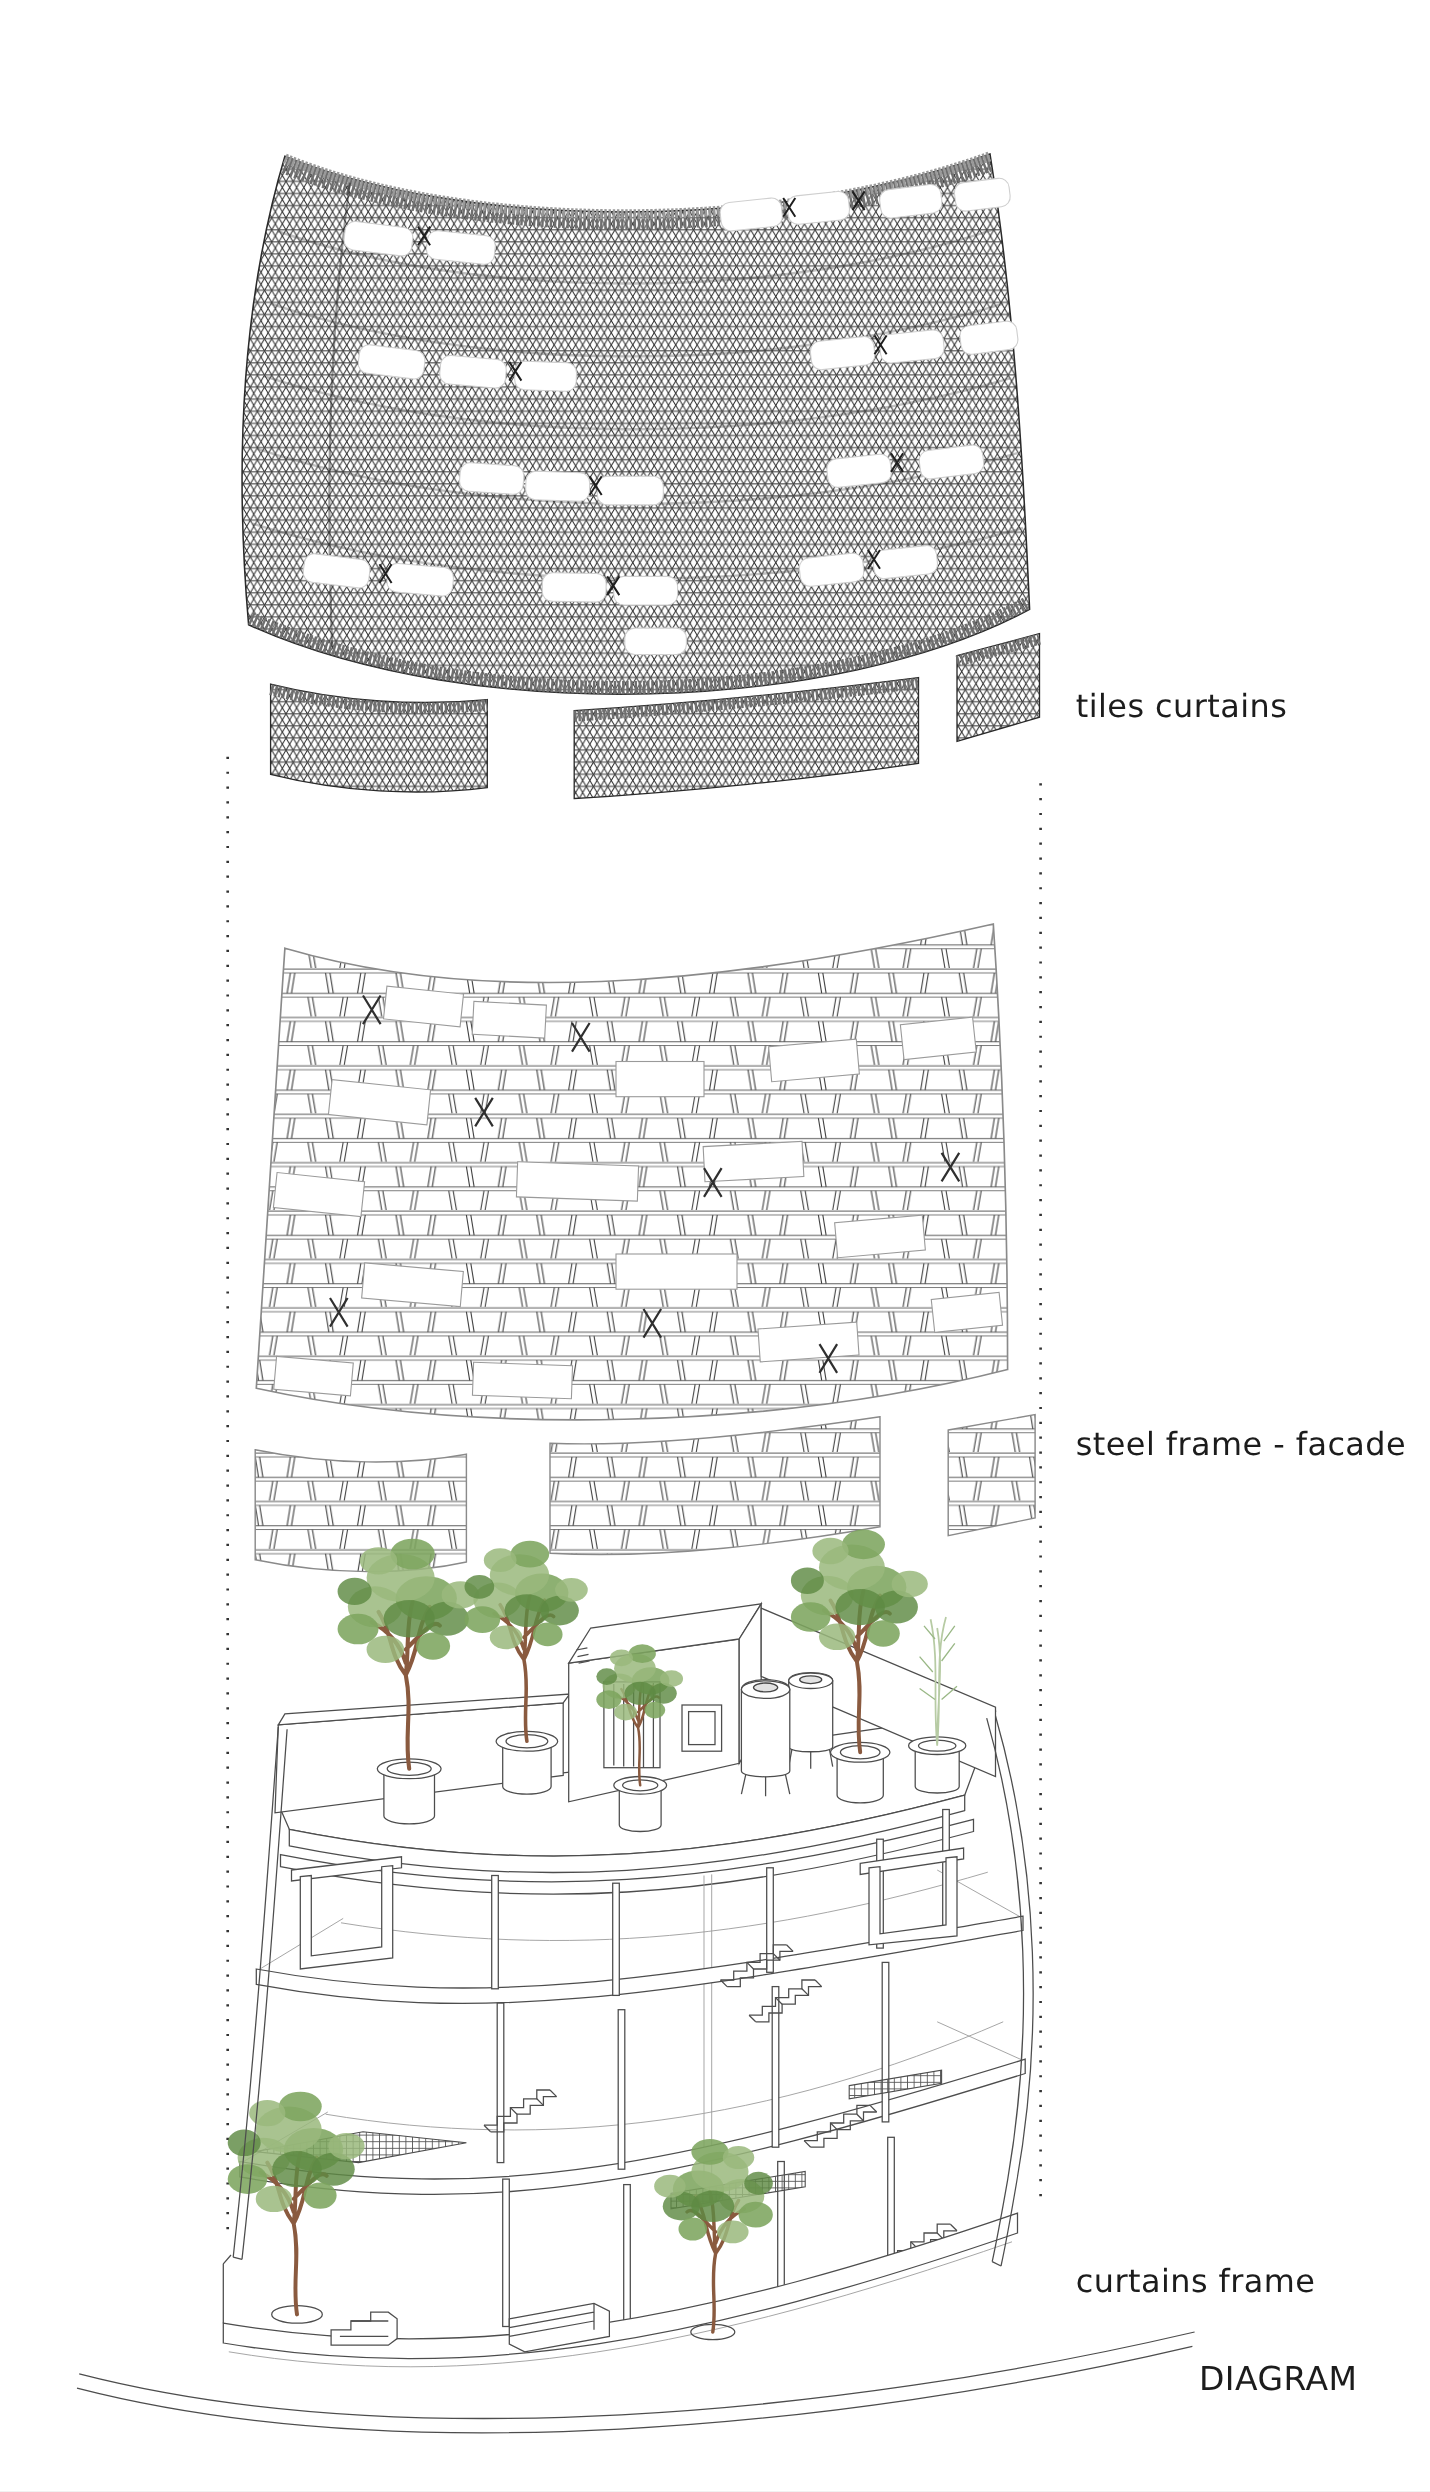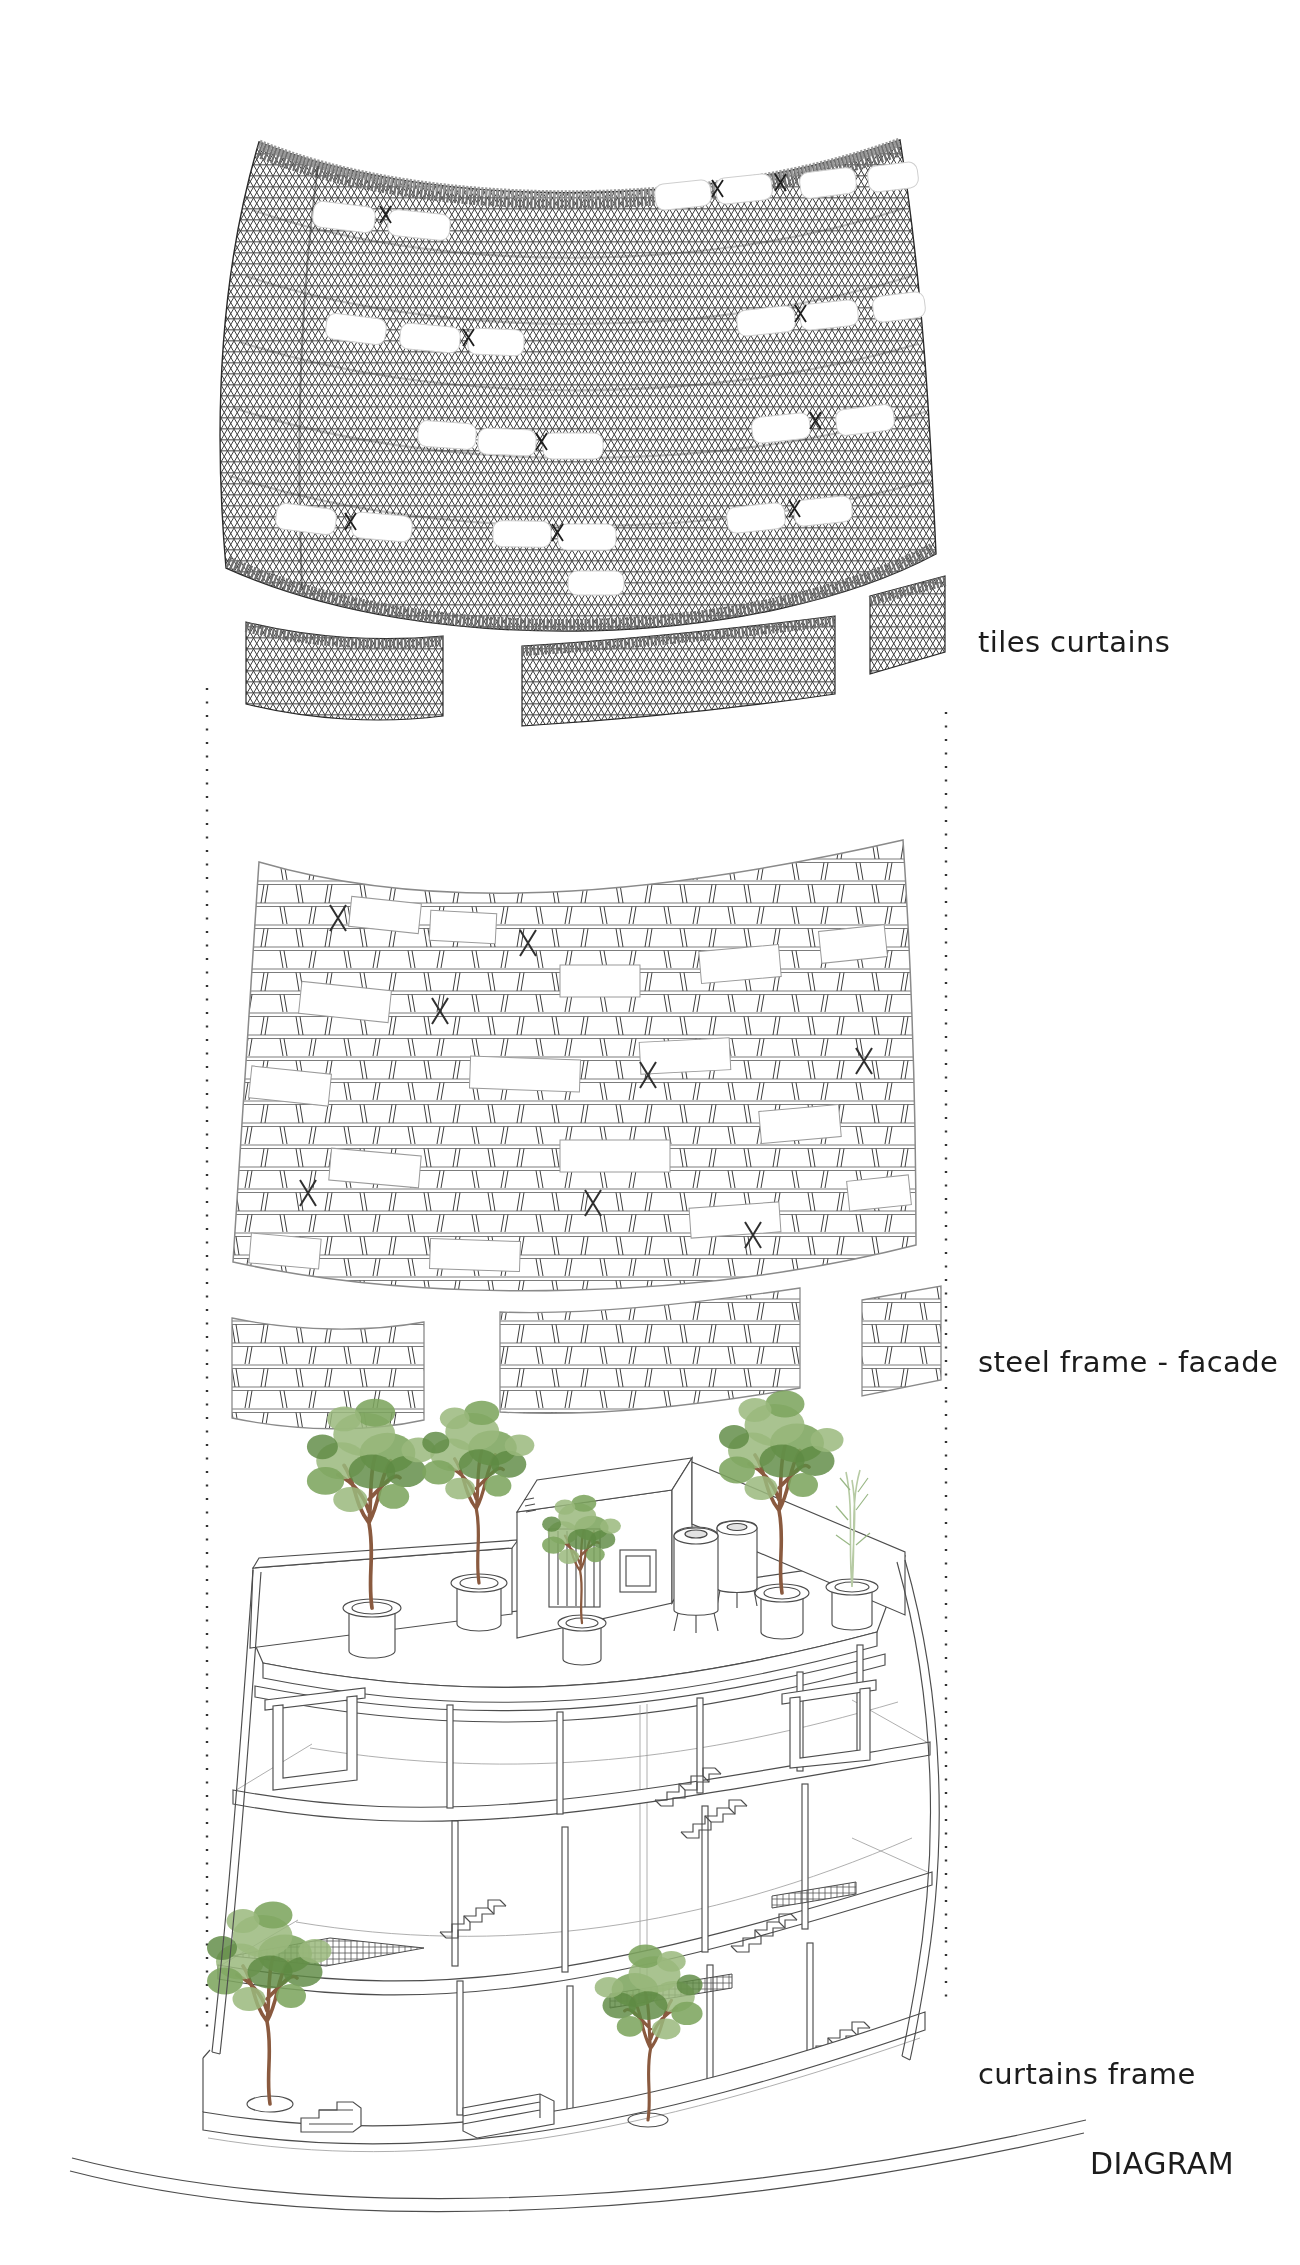--- a/index.html
+++ b/index.html
@@ -363,19 +363,19 @@
 
     <g>
       <path class="ln" d="M72,2158 C360,2232 760,2196 1086,2120"></path>
       <path class="ln" d="M70,2171 C358,2245 760,2209 1084,2133"></path>
     </g>
   </g>
 </svg>
 
 <div class="label" style="left:978px;top:627px">tiles curtains</div>
 
-<div class="label" style="left:978px;top:1347px">steel frame - facade</div>
+<div class="label" style="left:978px;top:1298px">steel frame - facade</div>
 
 <div class="label" style="left:978px;top:2059px">curtains frame</div>
 
 <div class="label title" style="left:1090px;top:2147px">DIAGRAM</div>
 
 </div>
 
 </body></html>

